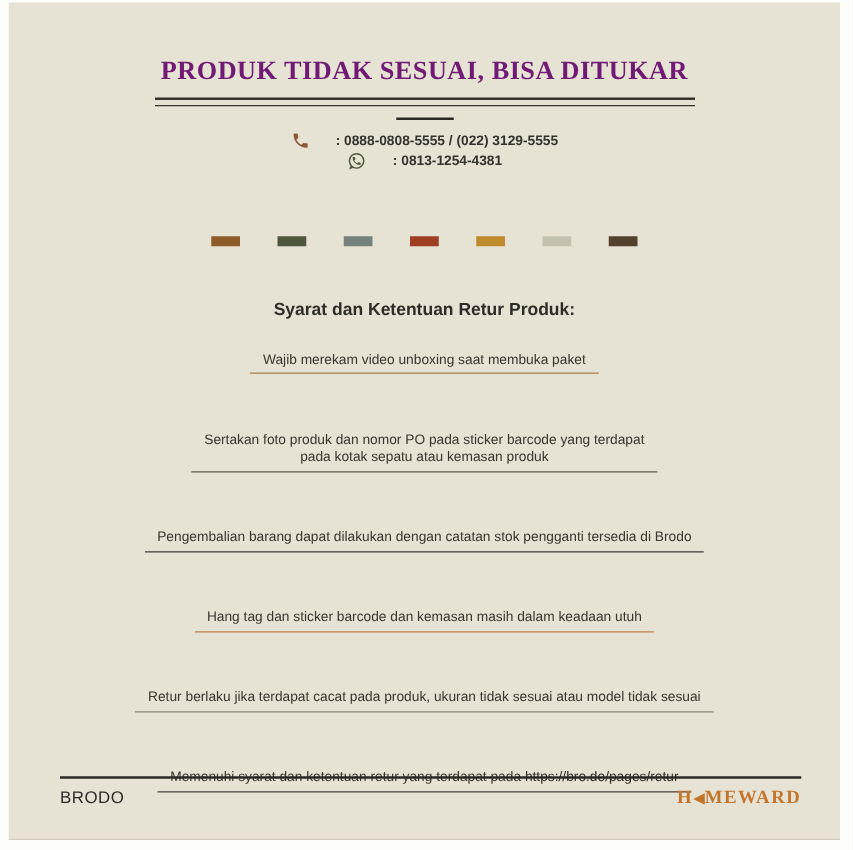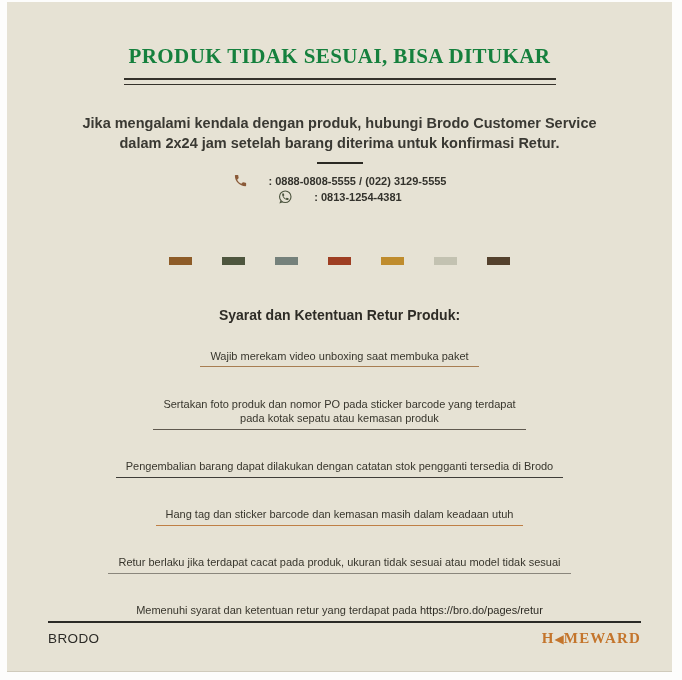--- a/index.html
+++ b/index.html
@@ -18,21 +18,21 @@
     display: flex;
     flex-direction: column;
     align-items: center;
   }
   .title {
     margin-top: 42px;
     font-family: "Liberation Serif", "DejaVu Serif", serif;
     font-weight: bold;
     font-size: 21px;
     letter-spacing: 0.4px;
-    color: #15803d;
+    color: #701a75;
     text-align: center;
   }
   .title-rule {
     width: 432px; height: 4px;
     margin-top: 9px;
     border-top: 2.5px solid #35322b;
     border-bottom: 1.5px solid #35322b;
   }
   .intro {
     margin-top: 28px;
@@ -53,21 +53,21 @@
   .contact-row svg { display: block; }
   .swatches { margin-top: 52px; display: flex; gap: 30px; }
   .swatch { width: 23px; height: 8px; display: inline-block; }
   .terms-heading {
     margin-top: 42px;
     font-weight: bold;
     font-size: 14px;
     color: #2e2c26;
     text-align: center;
   }
-  .terms { margin-top: 11px; display: flex; flex-direction: column; align-items: center; }
+  .terms { margin-top: 11px; display: flex; flex-direction: column; align-items: center; gap: 16px; }
   .term {
     text-align: center;
     font-size: 11px;
     line-height: 14.5px;
     color: #38362d;
     white-space: pre-line;
     padding: 0 10px 3px 10px;
     margin-bottom: 15px;
     border-bottom: 1.5px solid #3f3d38;
   }
@@ -89,22 +89,20 @@
 </style>
 </head>
 <body>
 
 <div class="canvas">
   <div class="card">
 
     <div class="title">PRODUK TIDAK SESUAI, BISA DITUKAR</div>
     <div class="title-rule"></div>
 
-    <div class="intro">Jika mengalami kendala dengan produk, hubungi Brodo Customer Service
-dalam 2x24 jam setelah barang diterima untuk konfirmasi Retur.</div>
     <div class="intro-rule"></div>
 
     <div class="contact">
       <div class="contact-row">
         <span style="color: rgb(138, 90, 56);">
           <svg width="15" height="15" viewBox="0 0 24 24" fill="currentColor" aria-hidden="true">
             <path d="M6.62 10.79c1.44 2.83 3.76 5.14 6.59 6.59l2.2-2.2c.27-.27.67-.36 1.02-.24 1.12.37 2.33.57 3.57.57.55 0 1 .45 1 1V20c0 .55-.45 1-1 1-9.39 0-17-7.61-17-17 0-.55.45-1 1-1h3.5c.55 0 1 .45 1 1 0 1.25.2 2.45.57 3.57.11.35.03.74-.25 1.02l-2.2 2.2z"></path>
           </svg>
         </span>
         <span>: 0888-0808-5555 / (022) 3129-5555</span>

